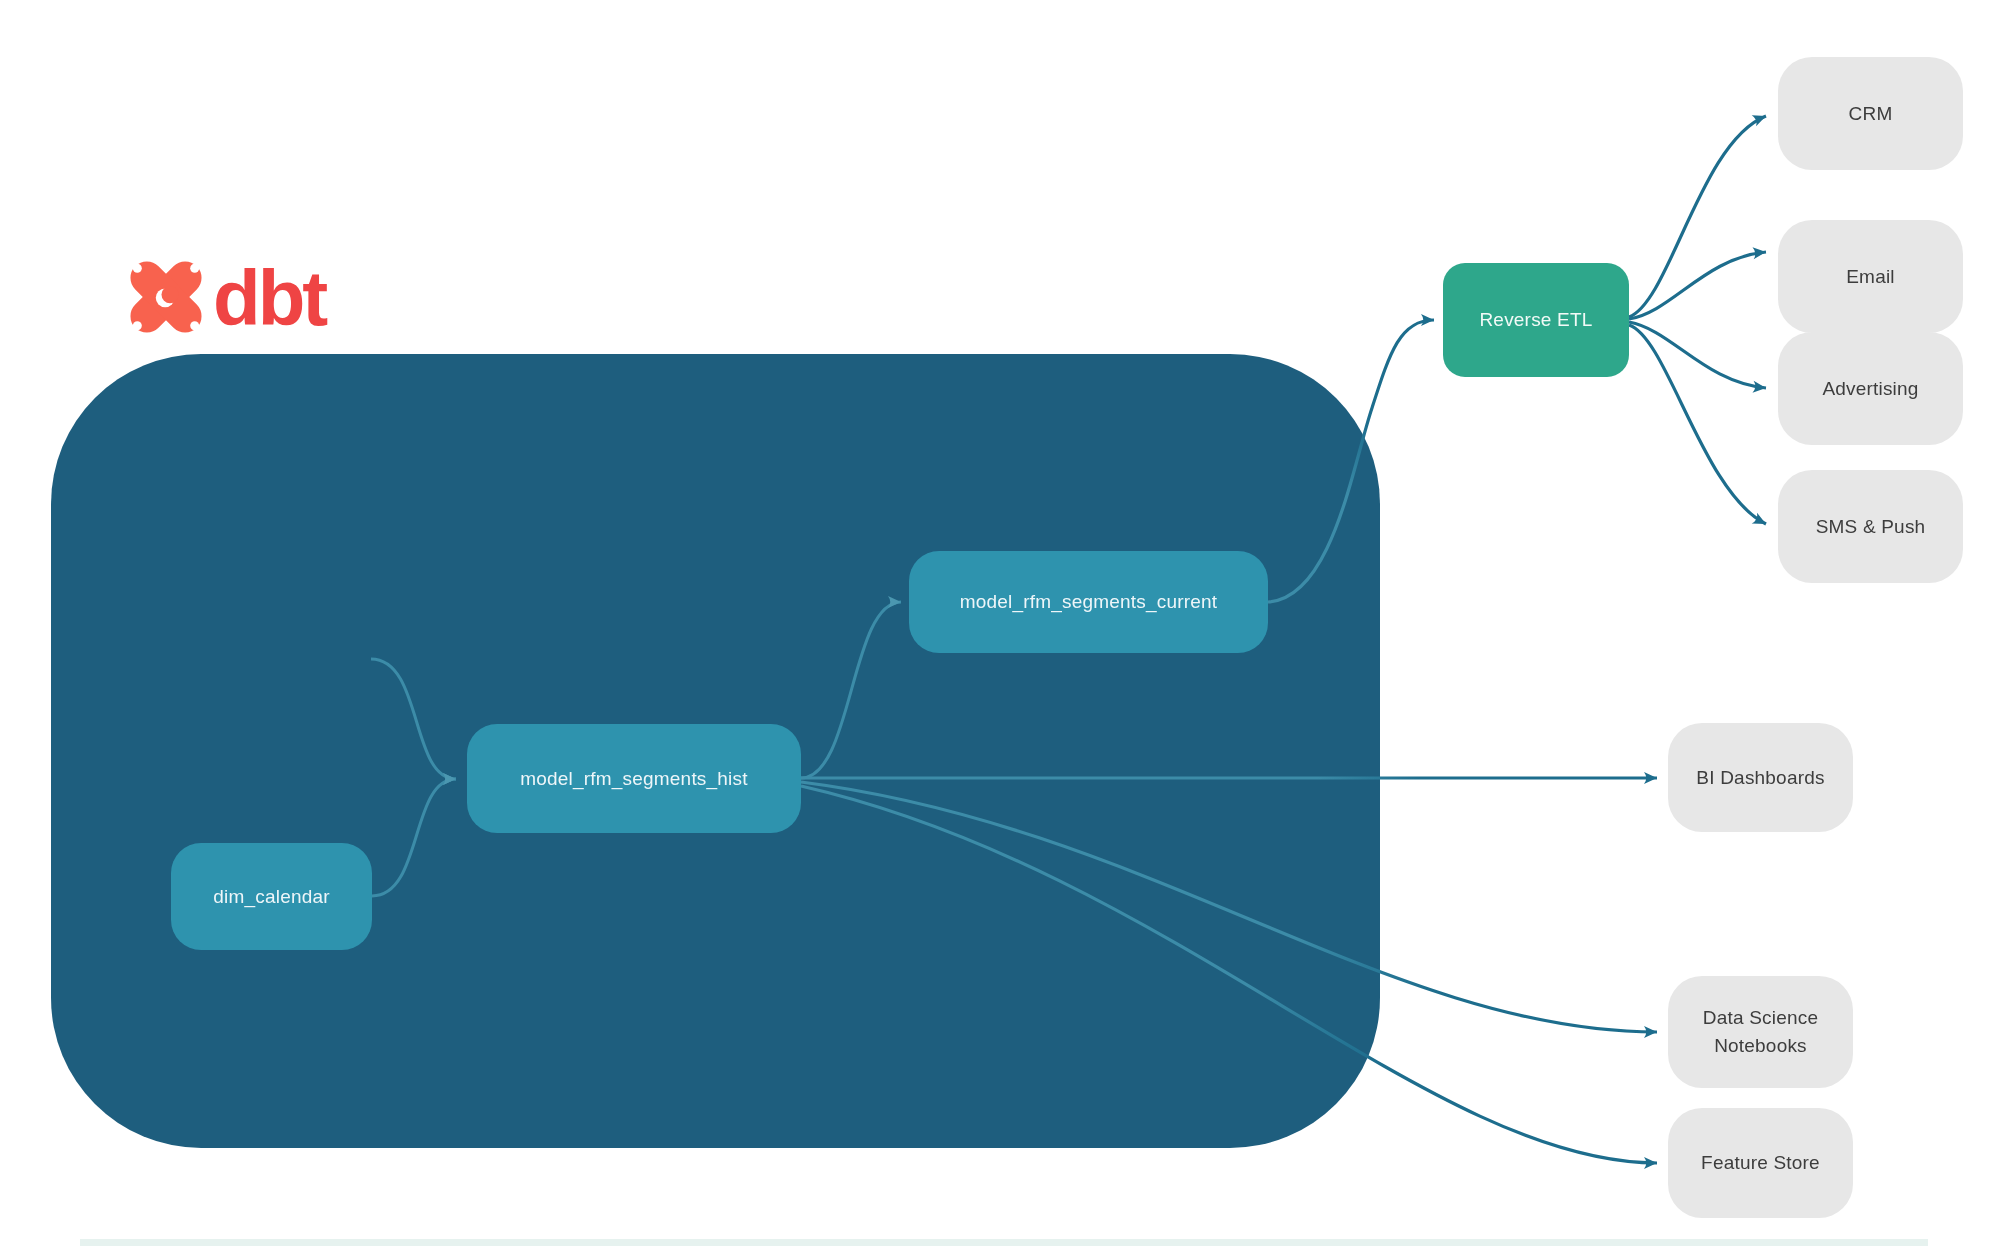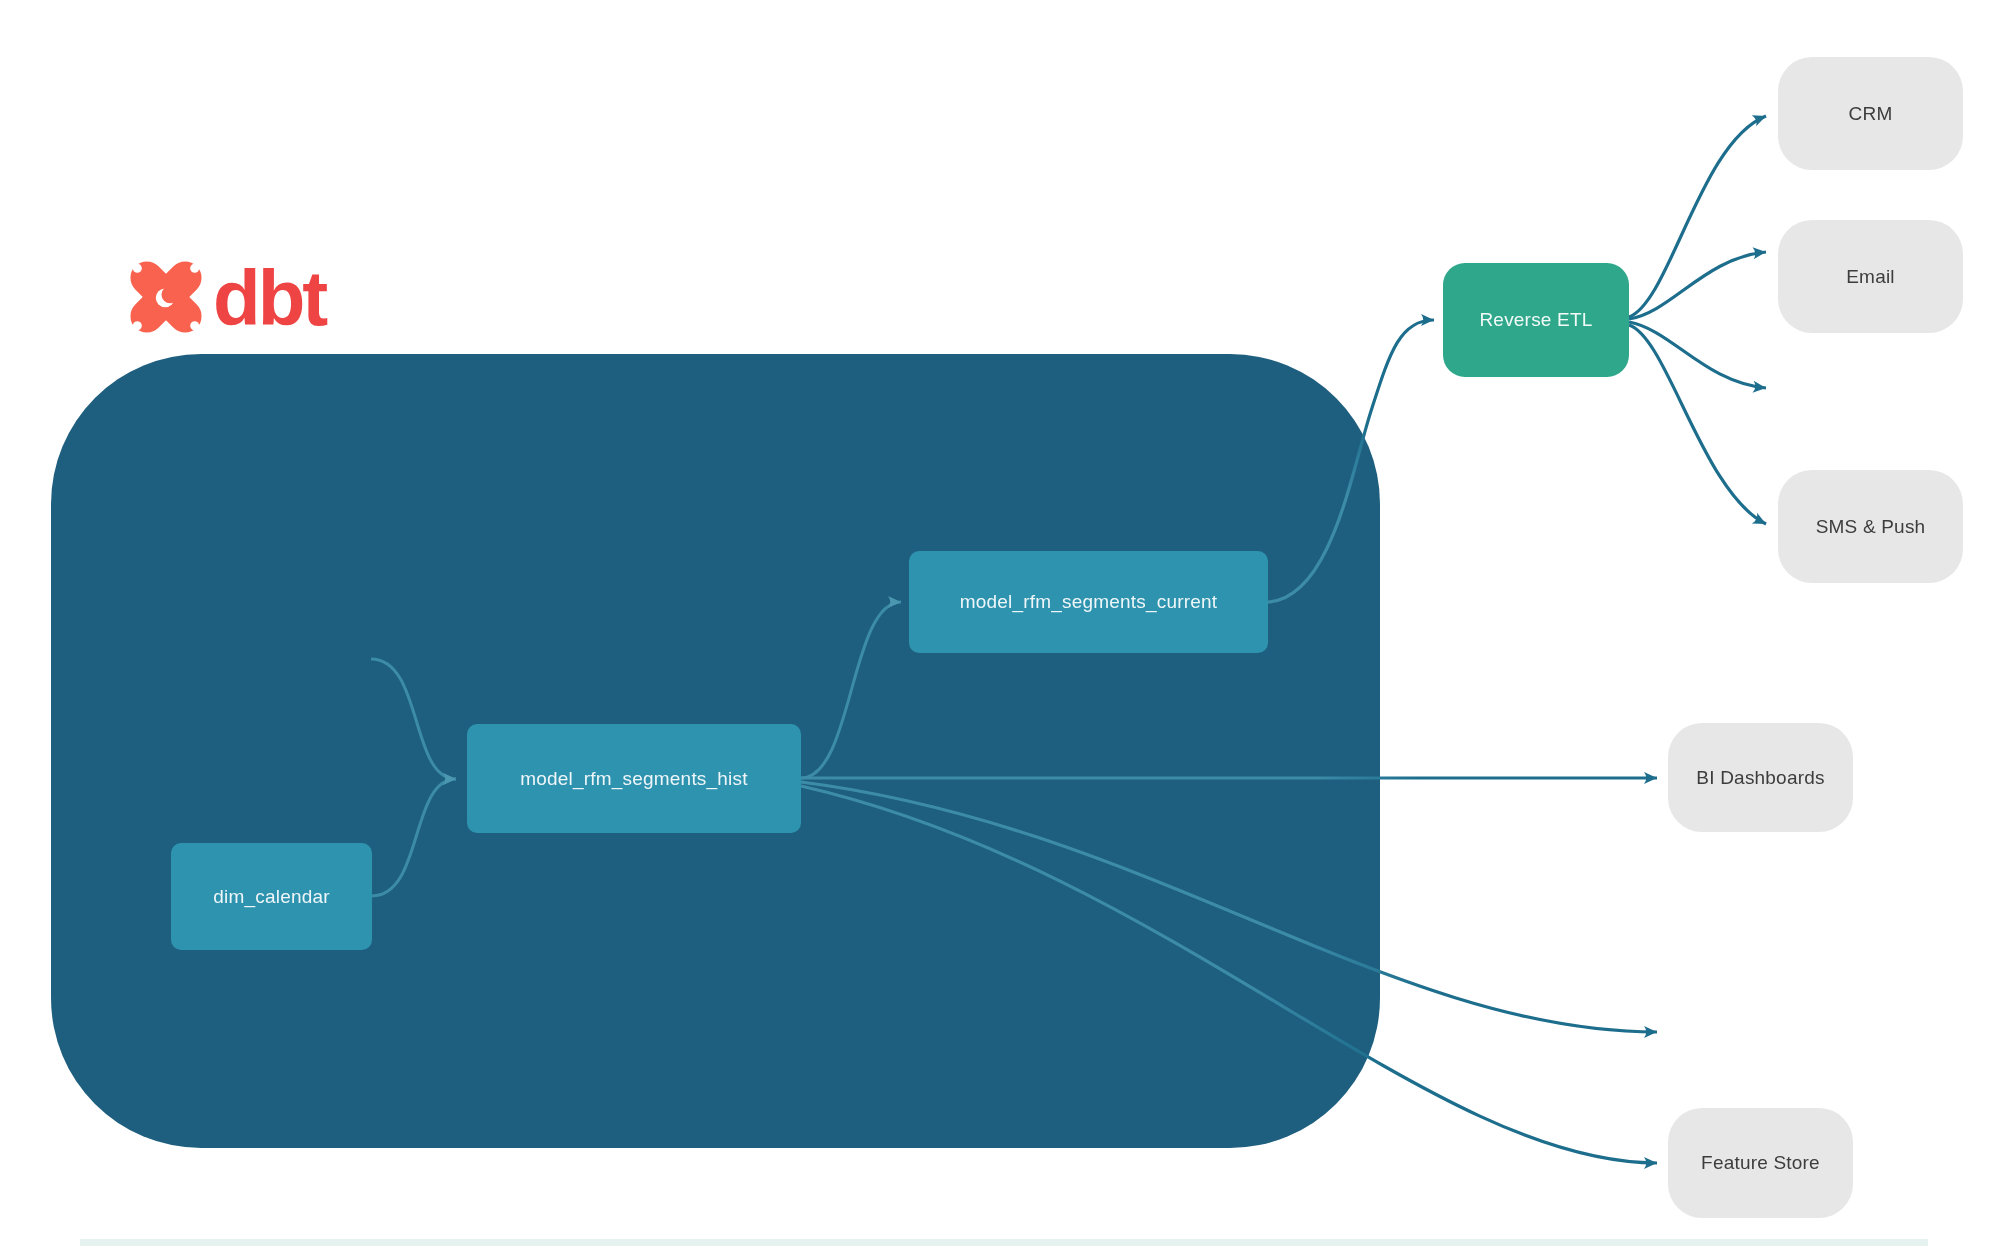--- a/index.html
+++ b/index.html
@@ -9,21 +9,21 @@
   }
   .warehouse{
     position:absolute;left:51px;top:354px;width:1329px;height:794px;
     background:#1e5e7e;border-radius:150px;
   }
   .edges{position:absolute;left:0;top:0;width:2000px;height:1246px;pointer-events:none;}
   .node{
     position:absolute;display:flex;align-items:center;justify-content:center;
     text-align:center;font-size:19px;line-height:1.45;letter-spacing:.2px;
   }
-  .node.teal{background:#2e93ae;color:#eef6f9;border-radius:10px;}
+  .node.teal{background:#2e93ae;color:#eef6f9;border-radius:30px;}
   .node.green{background:#2ea78b;color:#f2faf7;border-radius:22px;}
   .node.gray{background:#e7e7e7;color:#3d3d3d;border-radius:34px;padding:0 18px;box-sizing:border-box;}
   .logo{position:absolute;left:125px;top:256px;display:flex;align-items:center;}
   .logo-text{
     font-size:78px;font-weight:800;color:#ef4444;letter-spacing:-3px;
     margin-left:6px;line-height:1;padding-top:2px;
   }
   .bottom-strip{
     position:absolute;left:80px;bottom:0;width:1848px;height:7px;
     background:rgba(214,233,229,0.6);
@@ -114,24 +114,30 @@
   <div class="node green" style="left:1443px;top:263px;width:186px;height:114px;">
     <span>Reverse ETL</span>
   </div>
 
   <div class="node gray" style="left:1778px;top:57px;width:185px;height:113px;">
     <span>CRM</span>
   </div>
   <div class="node gray" style="left:1778px;top:196px;width:185px;height:113px;margin-top:24px;">
     <span>Email</span>
   </div>
+  <div class="node gray" style="left:1778px;top:332px;width:185px;height:113px;">
+    <span>Advertising</span>
+  </div>
   <div class="node gray" style="left:1778px;top:470px;width:185px;height:113px;">
     <span>SMS &amp; Push</span>
   </div>
   <div class="node gray" style="left:1668px;top:723px;width:185px;height:109px;">
     <span>BI Dashboards</span>
+  </div>
+  <div class="node gray" style="left:1668px;top:976px;width:185px;height:112px;">
+    <span>Data Science Notebooks</span>
   </div>
   <div class="node gray" style="left:1668px;top:1108px;width:185px;height:110px;">
     <span>Feature Store</span>
   </div>
 
   <div class="bottom-strip"></div>
 </div>
 
 </body></html>

